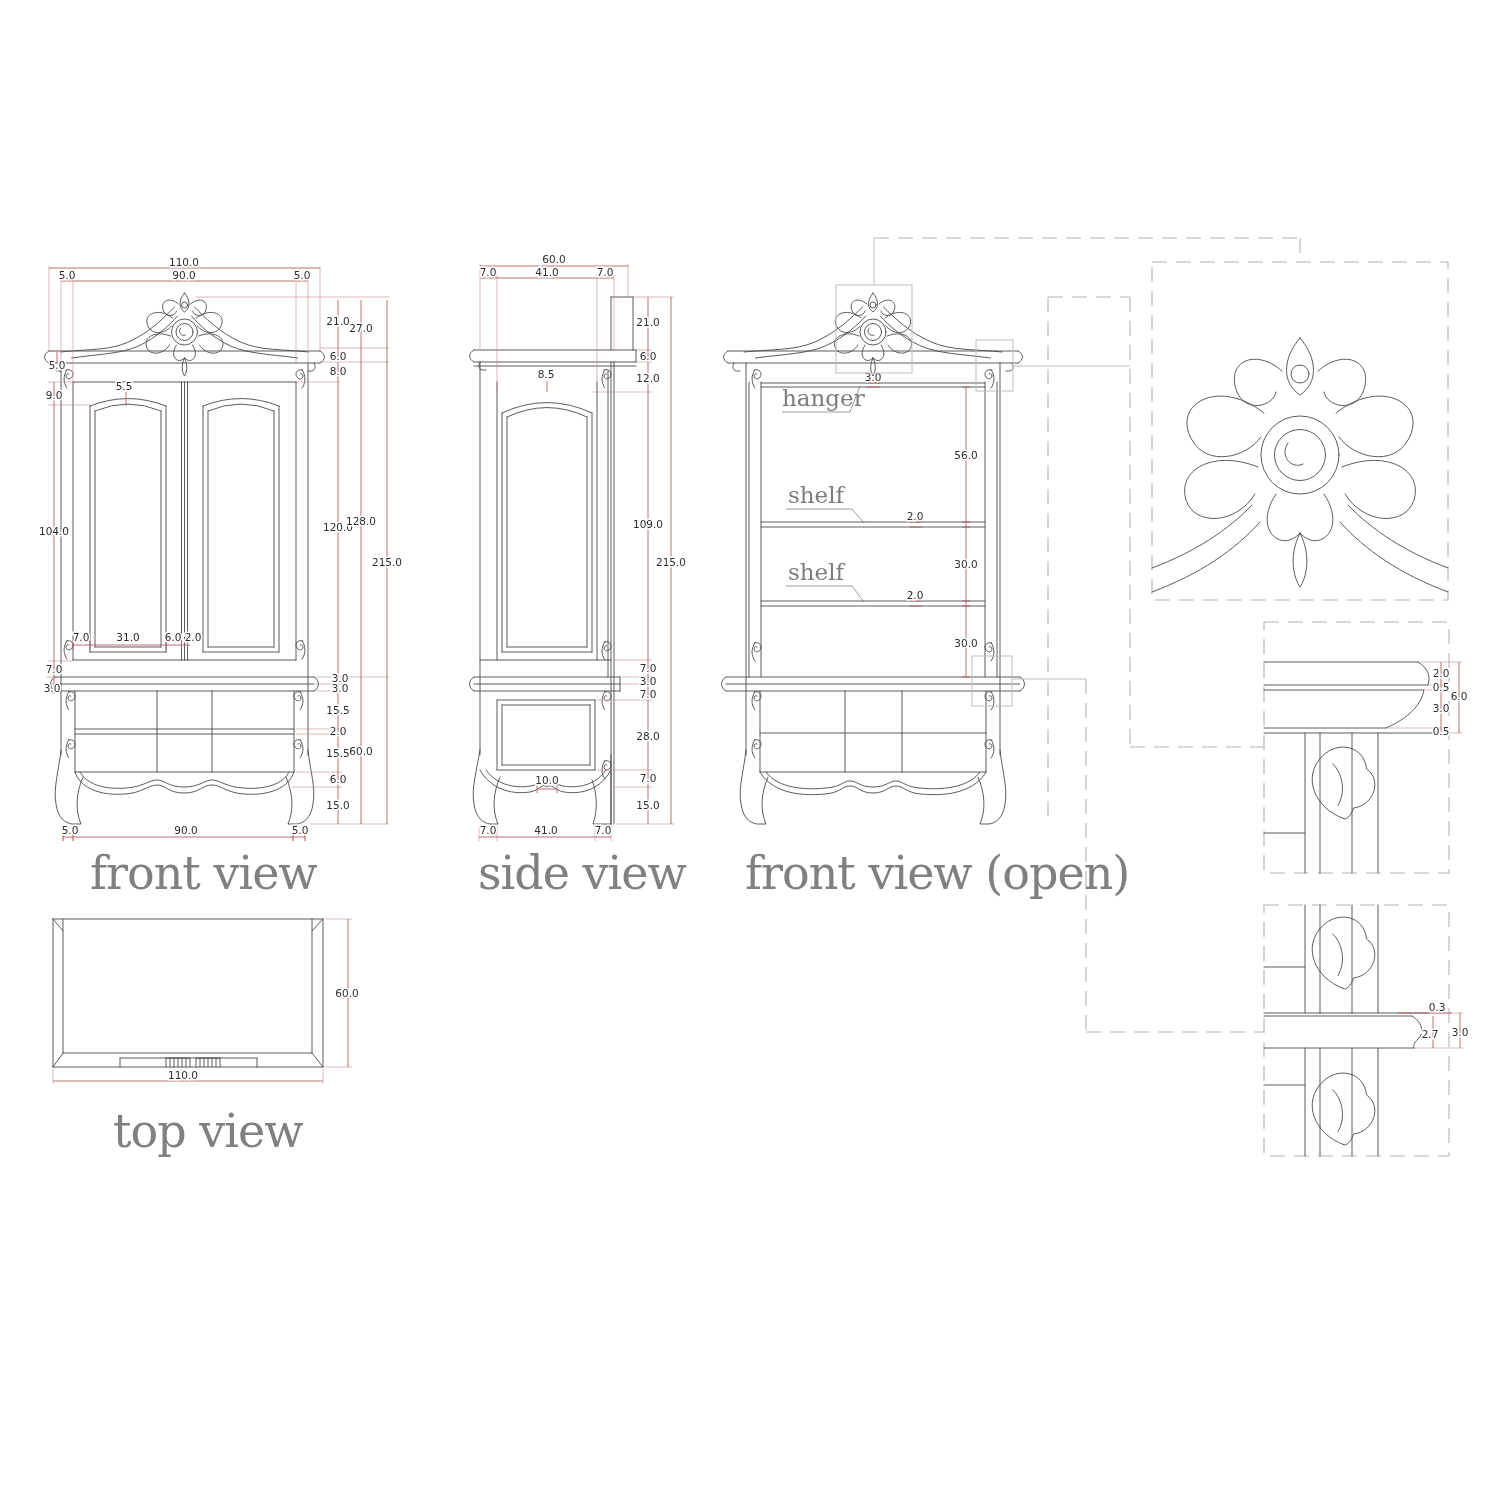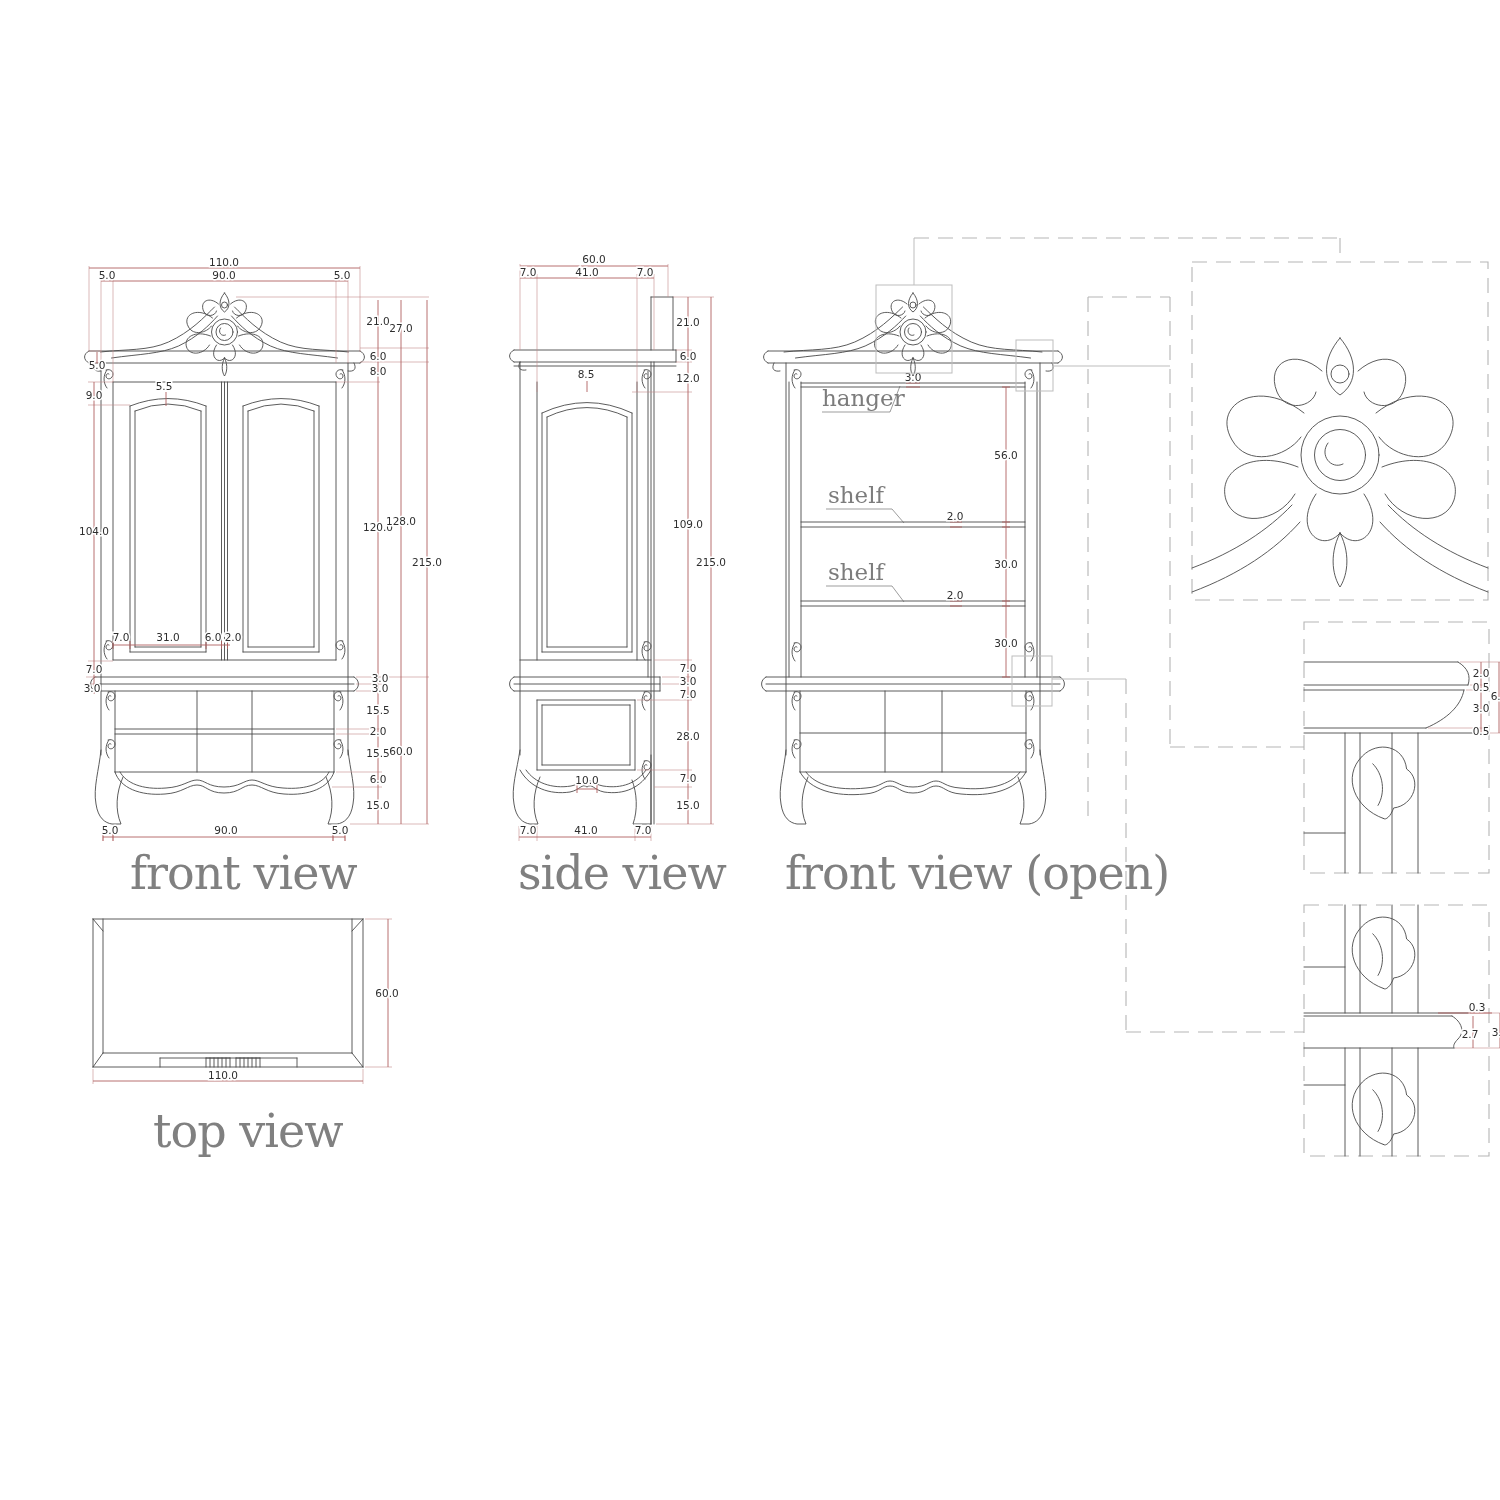--- a/index.html
+++ b/index.html
@@ -1,16 +1,16 @@
 <!DOCTYPE html>
 <html><head>
 <meta charset="utf-8">
 <style>
   html,body{margin:0;padding:0;background:#ffffff;}
-  .page{position:relative;width:1353px;height:1500px;background:#fff;font-family:"DejaVu Sans",sans-serif;padding-left:40px;}
+  .page{position:relative;width:1353px;height:1500px;background:#fff;font-family:"DejaVu Sans",sans-serif;}
   svg{display:block;}
   .ln{stroke:#4a4a4a;stroke-width:.9;fill:none;stroke-linecap:round;stroke-linejoin:round;}
   .l2{stroke:#5a5a5a;stroke-width:.6;fill:none;}
   .dim{stroke:#b06060;stroke-width:.9;fill:none;}
   .dimx{stroke:#c48a8a;stroke-width:.6;fill:none;}
   .dash{stroke:#b5b5b5;stroke-width:1.1;fill:none;stroke-dasharray:15 9;}
   .call{stroke:#bdbdbd;stroke-width:1;fill:none;}
   text{fill:#2e2e2e;}
   .dt{font-size:10.5px;font-family:"DejaVu Sans",sans-serif;text-anchor:middle;stroke:#ffffff;stroke-width:3px;paint-order:stroke;}
   .vl{font-family:"DejaVu Serif","Liberation Serif",serif;font-size:46px;fill:#808080;letter-spacing:-1px;stroke:none;}

